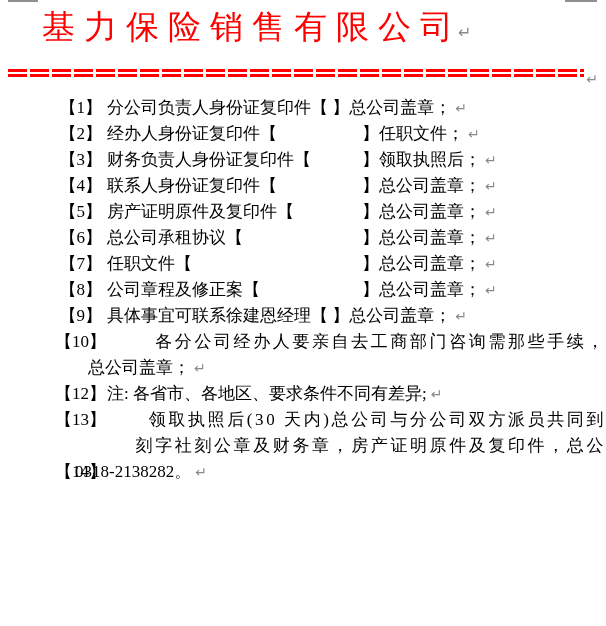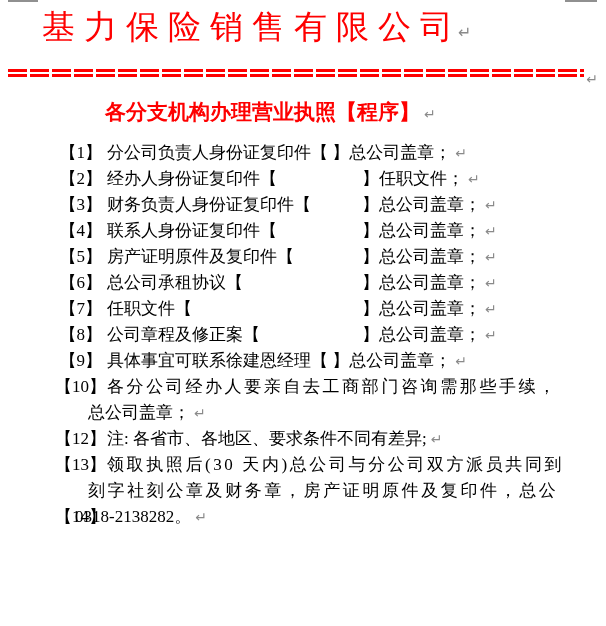--- a/index.html
+++ b/index.html
@@ -37,56 +37,55 @@
     margin:19px 0 0 105px; font-size:21px; line-height:24px;
     font-weight:bold; color:var(--red); white-space:nowrap;
   }
   .doc-heading .p { margin-left:4px; }
 
   .items { margin-top:14px; }
   .item { position:relative; margin-left:88px; font-size:17px; line-height:26px; }
   .marker { position:absolute; left:-33px; top:0; width:47px; text-align:right; white-space:nowrap; }
   .ln { white-space:nowrap; }
   .ln.first { padding-left:19px; }
-  .ln.j { letter-spacing:2.6px; }
+  .ln.j { letter-spacing:2.6px;text-align:right; }
   .ln .p { margin-left:4px; letter-spacing:0; }
   .item-14 .ln.cont { margin-left:-13px; }
 </style>
 </head>
 <body style="background: rgb(255, 255, 255);">
 
 <div>
 
   <div class="crop l"></div>
   <div class="crop r"></div>
 
   <div class="doc-title"><span>基力保险销售有限公司</span><span class="p">↵</span></div>
 
   <div class="sep-row">
     <div class="sep"></div>
     <span class="p">↵</span>
   </div>
 
-  <div class="doc-heading"><span>各分支机构办理营业执照【程序】</span><span class="p">↵</span></div>
 
   <div class="items">
 
     <div class="item">
       <span class="marker">【1】</span>
       <div class="ln first"><span>分公司负责人身份证复印件【 】总公司盖章；</span><span class="p">↵</span></div>
     </div>
 
     <div class="item">
       <span class="marker">【2】</span>
       <div class="ln first"><span>经办人身份证复印件【　　　　　】任职文件；</span><span class="p">↵</span></div>
     </div>
 
     <div class="item">
       <span class="marker">【3】</span>
-      <div class="ln first"><span>财务负责人身份证复印件【　　　】总公司盖章；</span><span class="p">↵</span></div>
+      <div class="ln first"><span>财务负责人身份证复印件【　　　】领取执照后；</span><span class="p">↵</span></div>
     </div>
 
     <div class="item">
       <span class="marker">【4】</span>
       <div class="ln first"><span>联系人身份证复印件【　　　　　】总公司盖章；</span><span class="p">↵</span></div>
     </div>
 
     <div class="item">
       <span class="marker">【5】</span>
       <div class="ln first"><span>房产证明原件及复印件【　　　　】总公司盖章；</span><span class="p">↵</span></div>

